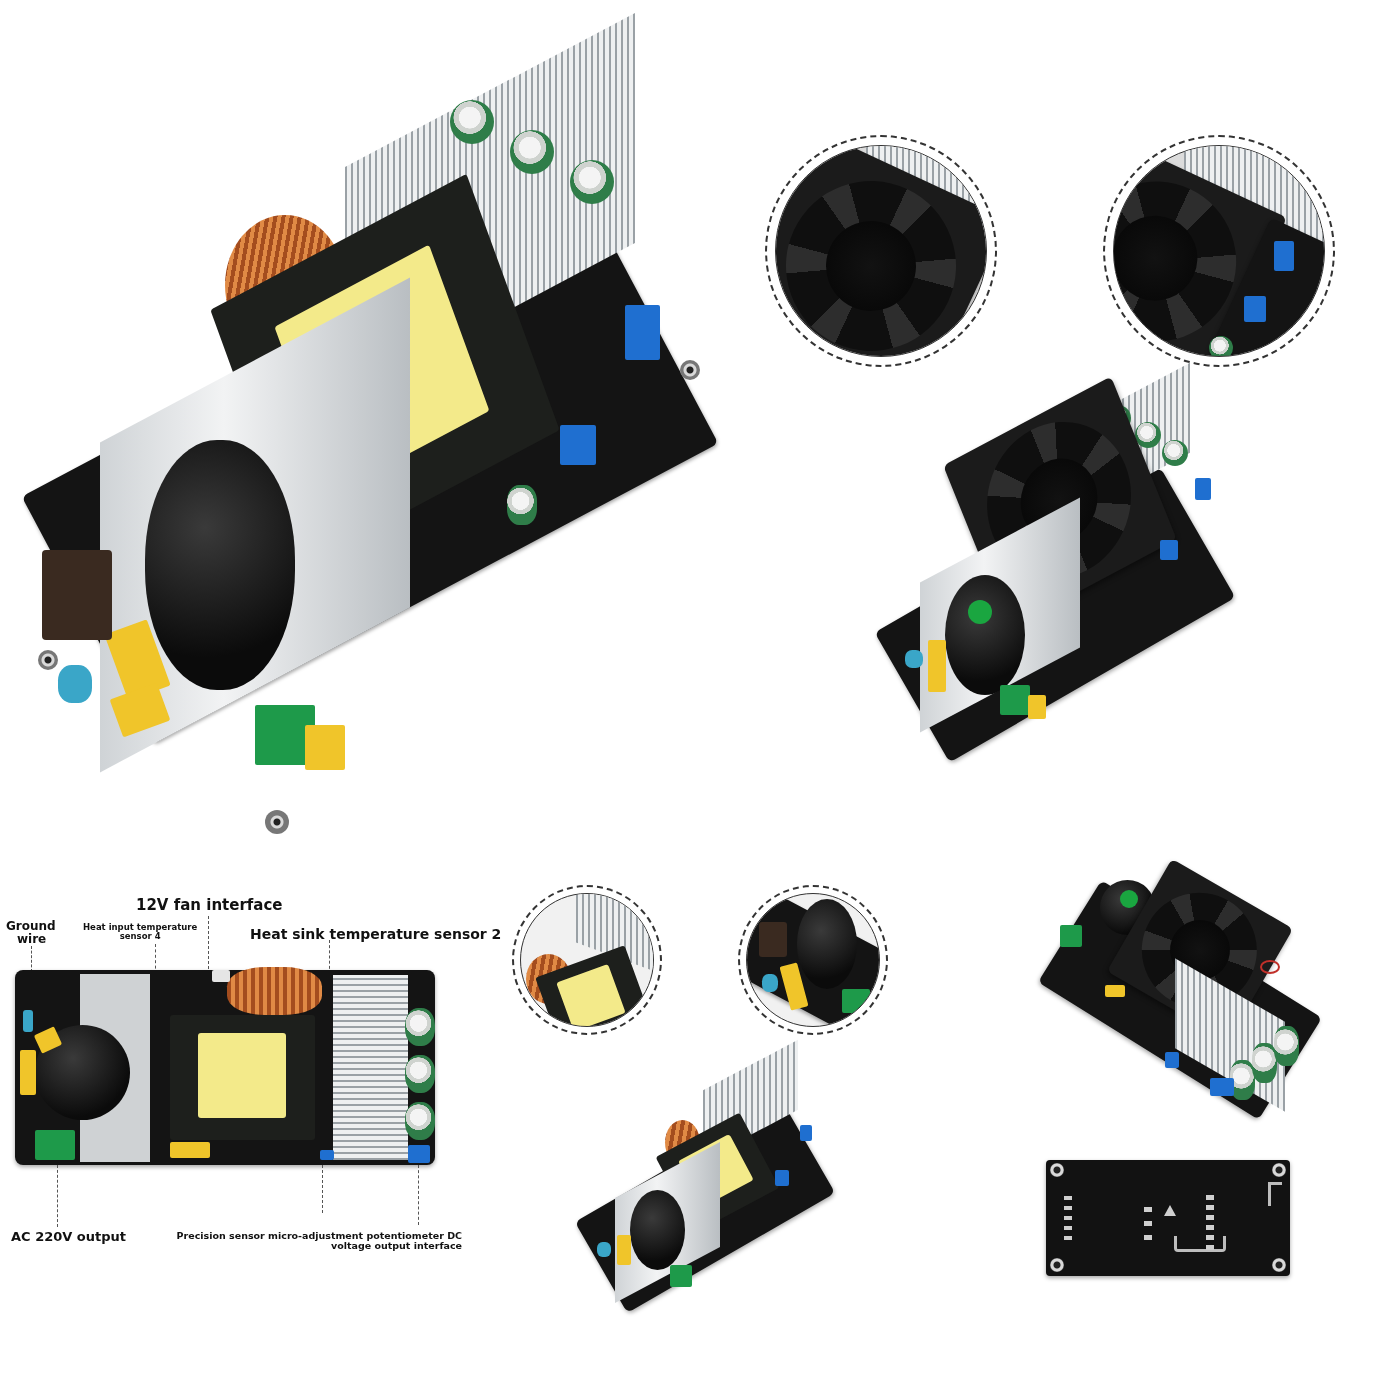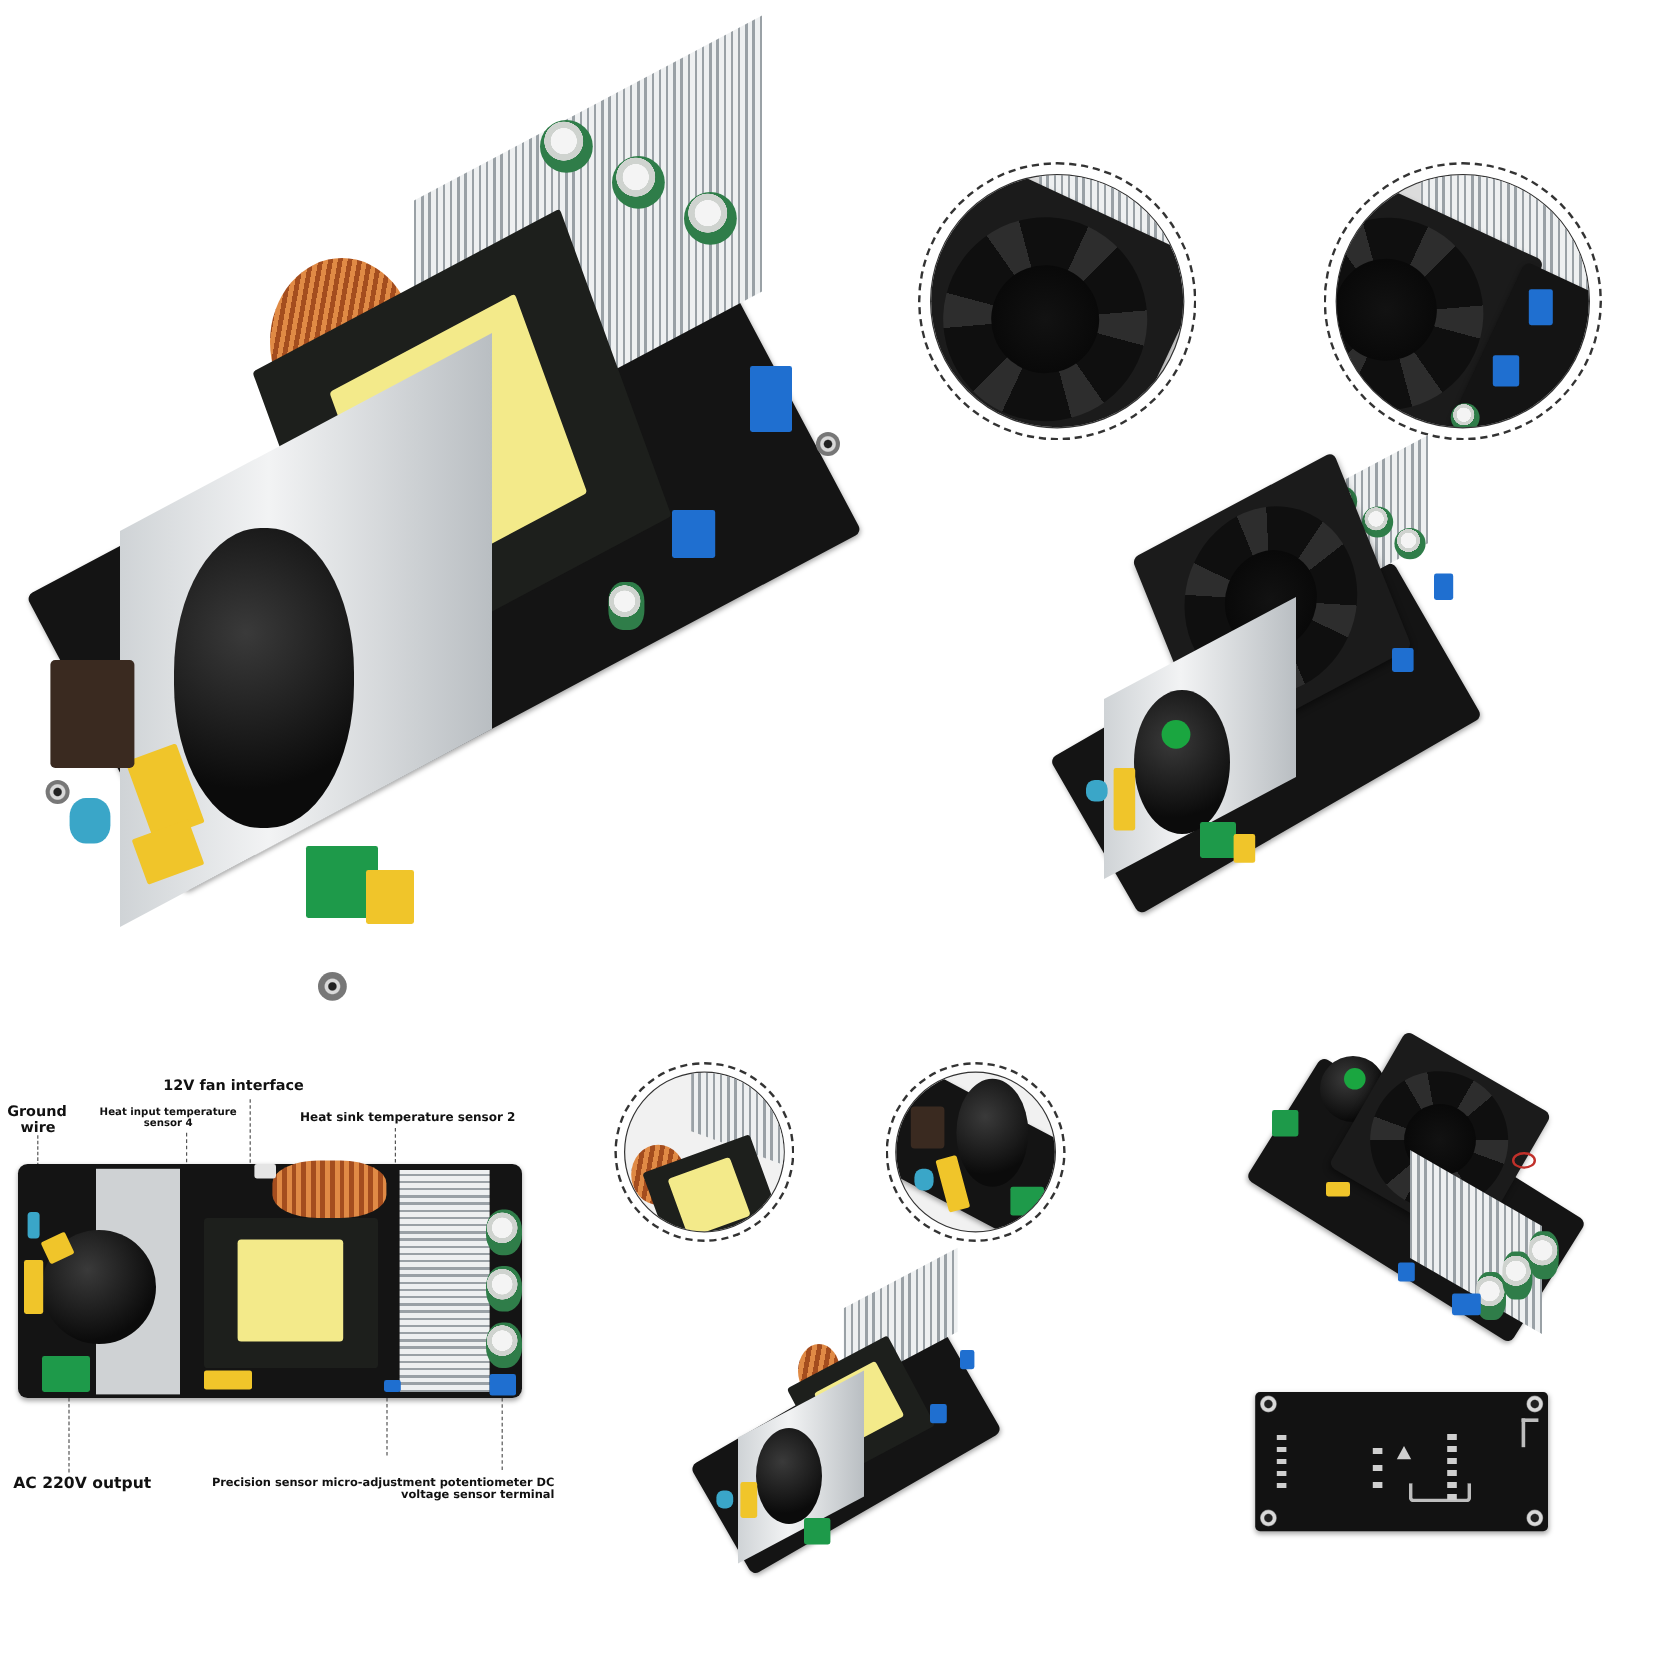--- a/index.html
+++ b/index.html
@@ -103,30 +103,30 @@
   <div class="abs" style="left:98px;top:200px;width:24px;height:24px;border-radius:50%;background:#1aa640;"></div>
   <div class="yellow-block" style="left:58px;top:240px;width:18px;height:52px;"></div>
   <div class="cyan-cap" style="left:35px;top:250px;width:18px;height:18px;"></div>
   <div class="term-green" style="left:130px;top:285px;width:30px;height:30px;"></div>
   <div class="yellow-block" style="left:158px;top:295px;width:18px;height:24px;"></div>
   <div class="term-blue" style="left:325px;top:78px;width:16px;height:22px;"></div>
   <div class="term-blue" style="left:290px;top:140px;width:18px;height:20px;"></div>
 </div>
 
 <div class="abs" style="left:0;top:890px;width:470px;height:380px;">
-  <div class="lbl" style="left:136px;top:8px;font-size:12px;">12V fan interface</div>
+  <div class="lbl" style="left:136px;top:8px;font-size:15px;">12V fan interface</div>
   <div class="lbl center" style="left:6px;top:30px;font-size:12px;">
     <div>Ground</div>
   </div>
   <div class="lbl center" style="left:17px;top:43px;font-size:12px;">wire</div>
   <div class="lbl center" style="left:83px;top:33px;font-size:8.5px;">
     <div>Heat input temperature</div>
     <div>sensor 4</div>
   </div>
-  <div class="lbl" style="left:250px;top:37px;font-size:10px;">Heat sink temperature sensor 2</div>
+  <div class="lbl" style="left:250px;top:37px;font-size:14px;">Heat sink temperature sensor 2</div>
 
   <div class="leader" style="left:31px;top:56px;height:26px;"></div>
   <div class="leader" style="left:155px;top:54px;height:30px;"></div>
   <div class="leader" style="left:208px;top:26px;height:58px;"></div>
   <div class="leader" style="left:329px;top:50px;height:34px;"></div>
 
   <div class="pcb" style="left:15px;top:80px;width:420px;height:195px;border-radius:8px;">
     <div class="heatsink" style="left:65px;top:4px;width:70px;height:188px;background:#cfd2d4;"></div>
     <div class="cap-big" style="left:20px;top:55px;width:95px;height:95px;"></div>
     <div class="yellow-block" style="left:5px;top:80px;width:16px;height:45px;"></div>
@@ -147,21 +147,21 @@
     <div class="abs" style="left:197px;top:0;width:18px;height:12px;background:#e5e5e5;border-radius:2px;"></div>
   </div>
 
   <div class="leader" style="left:57px;top:275px;height:62px;"></div>
   <div class="leader" style="left:322px;top:275px;height:48px;"></div>
   <div class="leader" style="left:418px;top:275px;height:60px;"></div>
 
   <div class="lbl" style="left:11px;top:340px;font-size:13px;">AC 220V output</div>
   <div class="lbl right" style="left:120px;top:341px;width:342px;font-size:9.5px;">
     <div>Precision sensor micro-adjustment potentiometer DC</div>
-    <div>voltage sensor terminal</div>
+    <div>voltage output interface</div>
   </div>
 </div>
 
 <div class="inset" style="left:512px;top:885px;width:150px;height:150px;padding:6px;">
   <div class="inset-inner" style="background:#f1f1f1;">
     <div class="heatsink fins" style="left:55px;top:5px;width:90px;height:60px;transform:skewY(20deg);"></div>
     <div class="coil" style="left:5px;top:60px;width:45px;height:50px;"></div>
     <div class="transformer" style="left:25px;top:65px;width:95px;height:80px;transform:rotate(-20deg);">
       <div class="xf-core" style="left:18px;top:12px;width:55px;height:52px;"></div>
     </div>

